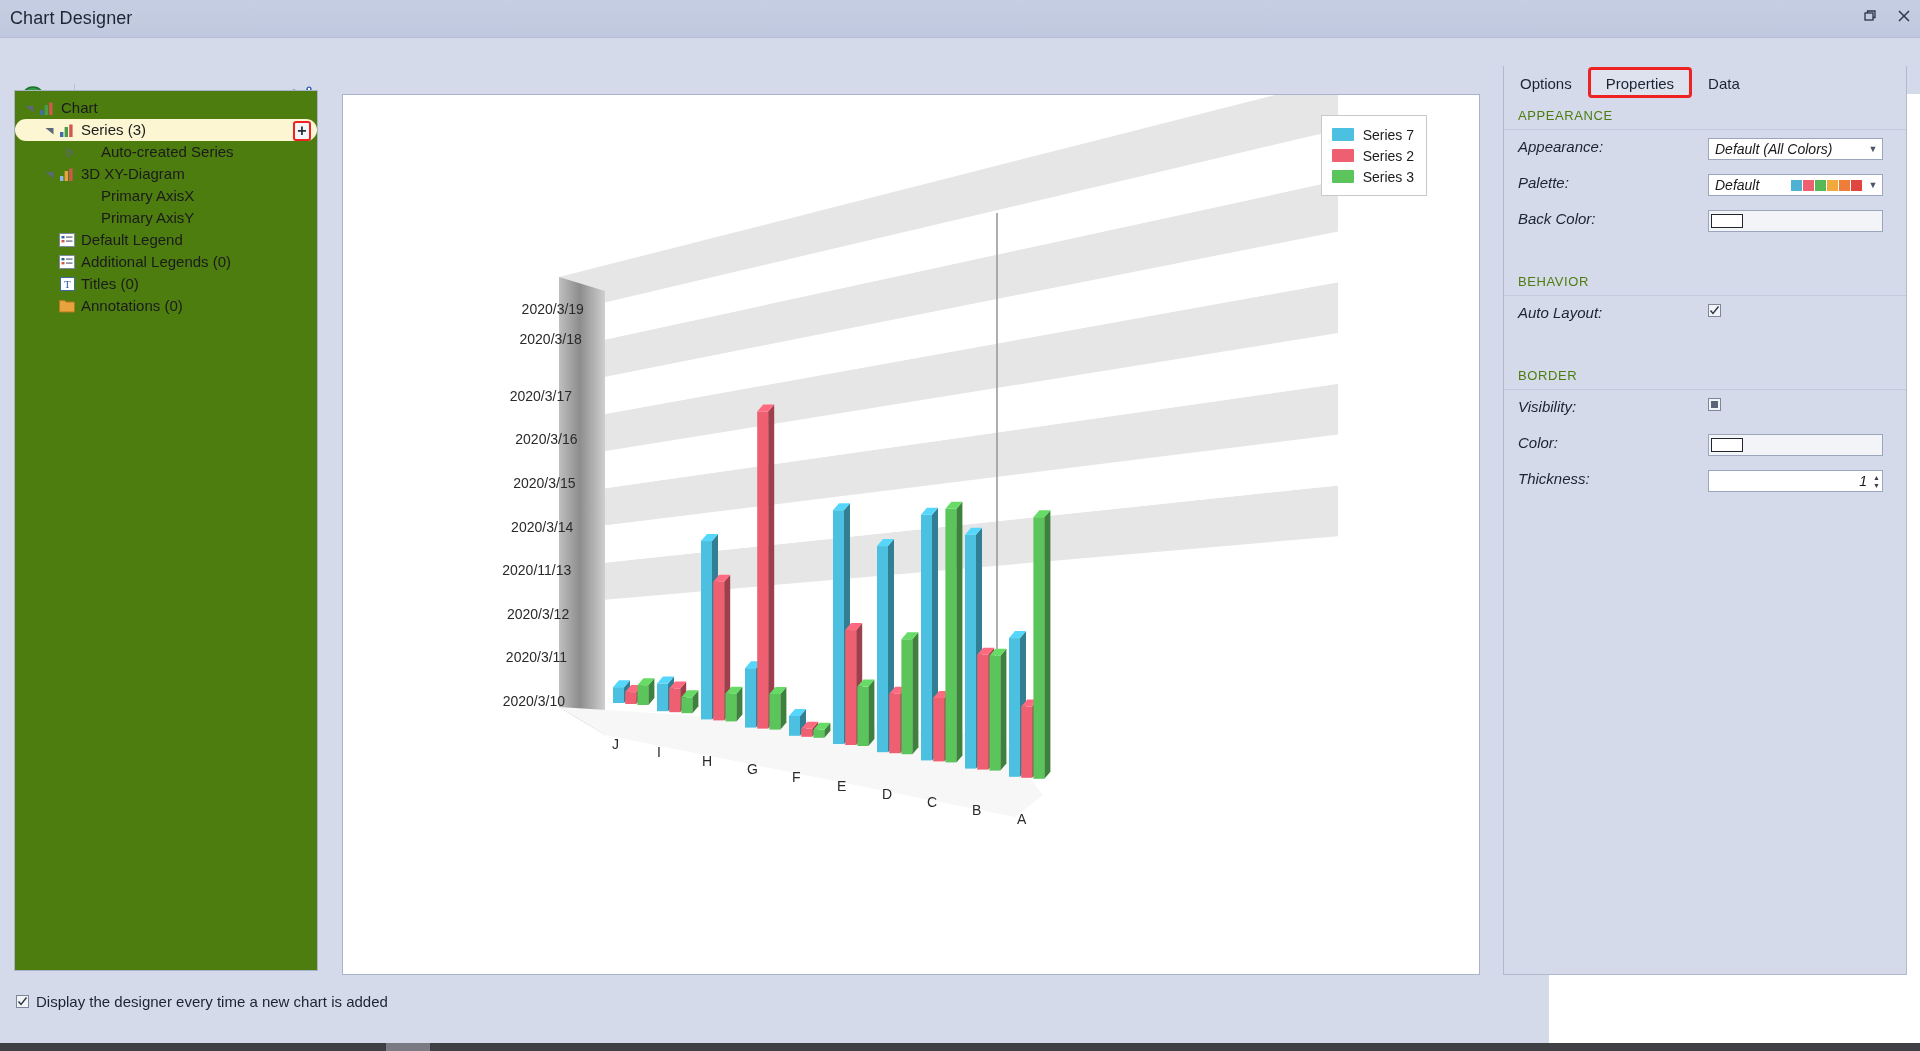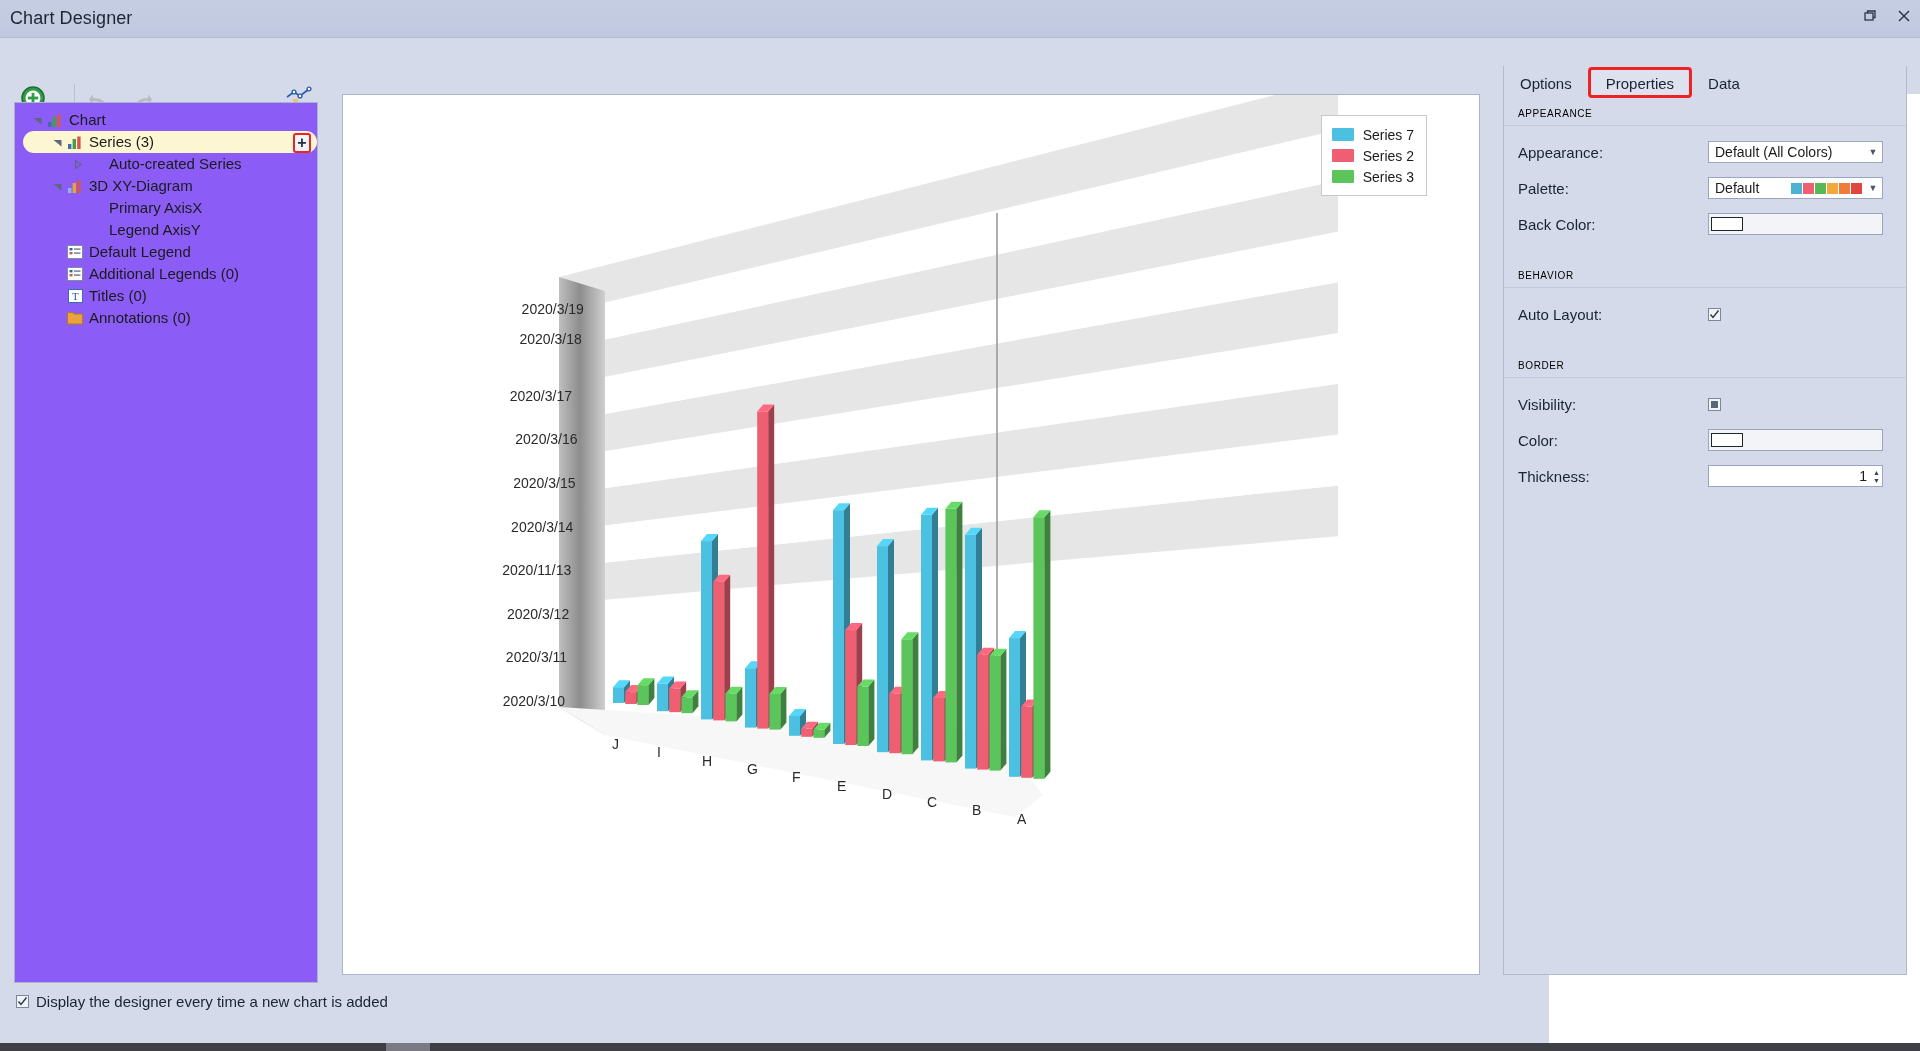--- a/index.html
+++ b/index.html
@@ -44,22 +44,22 @@
   .tb-sep {
     position: absolute; left: 74px; top: 46px; width: 1px; height: 28px;
     background: #b7c0d6;
   }
   .tb-undo { position: absolute; left: 88px; top: 53px; width: 28px; height: 22px; }
   .tb-redo { position: absolute; left: 125px; top: 53px; width: 28px; height: 22px; }
   .tb-chart { position: absolute; left: 283px; top: 48px; width: 28px; height: 28px; }
 
   
   .treepanel {
-    position: absolute; left: 14px; top: 102px; width: 304px; height: 881px;
-    background: #8b5cf6; border: 1px solid #a9b3c9; padding-left: 8px;
+    position: absolute; left: 14px; top: 90px; width: 304px; height: 881px;
+    background: #4d7c0f; border: 1px solid #a9b3c9;
   }
   .tree { padding: 6px 0 0 0; font-size: 15px; color: #1b1b1b; }
   .trow {
     position: relative; display: flex; align-items: center;
     height: 22px; padding-left: 4px; white-space: nowrap;
   }
   .trow.sel { background: #fdf6d3; border-radius: 11px; }
   .arrow {
     width: 16px; height: 22px; display: flex; align-items: center; justify-content: center;
     flex: 0 0 16px;
@@ -117,25 +117,25 @@
   }
   .tab.active {
     background: #dde2ee; border: 1px solid #b0bacf; border-bottom-color: #dde2ee;
   }
   .tab.outlined::after {
     content: ""; position: absolute; left: -2px; top: -2px; right: -2px; bottom: -1px;
     border: 3px solid #ee2222; border-radius: 4px; pointer-events: none;
   }
   .rp-body { position: absolute; left: 0; top: 32px; right: 0; bottom: 0; }
   .section-head {
-    font-size: 10px; color: #000000; letter-spacing: .6px;
+    font-size: 13px; color: #4d7c0f; letter-spacing: .6px;
     padding: 10px 0 6px 14px; border-bottom: 1px solid #c2cade;
   }
   .prow {
-    display: flex; align-items: center; height: 36px; padding-left: 14px;
+    display: flex; align-items: flex-start; height: 36px; padding-left: 14px; font-style: italic;
   }
   .plabel { width: 190px; font-size: 15px; color: #1b2433; }
   .pfield { position: relative; }
   .combo {
     width: 175px; height: 22px; background: #ffffff; border: 1px solid #9aa6bd;
     display: flex; align-items: center; padding: 0 2px 0 6px;
     font-size: 14px; color: #1b1b1b; position: relative;
   }
   .combo .cap { flex: 1 1 auto; white-space: nowrap; overflow: hidden; }
   .combo .caret { width: 14px; text-align: center; color: #4a5568; font-size: 9px; }
@@ -290,21 +290,21 @@
           <span class="tlabel">3D XY-Diagram</span>
         </div>
         <div class="trow" style="padding-left: 46px;">
           <span class="arrow"></span>
           <span class="tico"></span>
           <span class="tlabel">Primary AxisX</span>
         </div>
         <div class="trow" style="padding-left: 46px;">
           <span class="arrow"></span>
           <span class="tico"></span>
-          <span class="tlabel">Legend AxisY</span>
+          <span class="tlabel">Primary AxisY</span>
         </div>
         <div class="trow" style="padding-left: 26px;">
           <span class="arrow"></span>
           <span class="tico">
             <svg width="16" height="14" viewBox="0 0 16 14">
               <rect x="0.5" y="0.5" width="15" height="13" fill="#fff" stroke="#7e8ba0"></rect>
               <rect x="2.5" y="3" width="3" height="2.4" fill="#2f5fa8"></rect>
               <rect x="2.5" y="7" width="3" height="2.4" fill="#d4574e"></rect>
               <rect x="7" y="3.4" width="6.5" height="1.4" fill="#6f7b90"></rect>
               <rect x="7" y="7.4" width="6.5" height="1.4" fill="#6f7b90"></rect>

